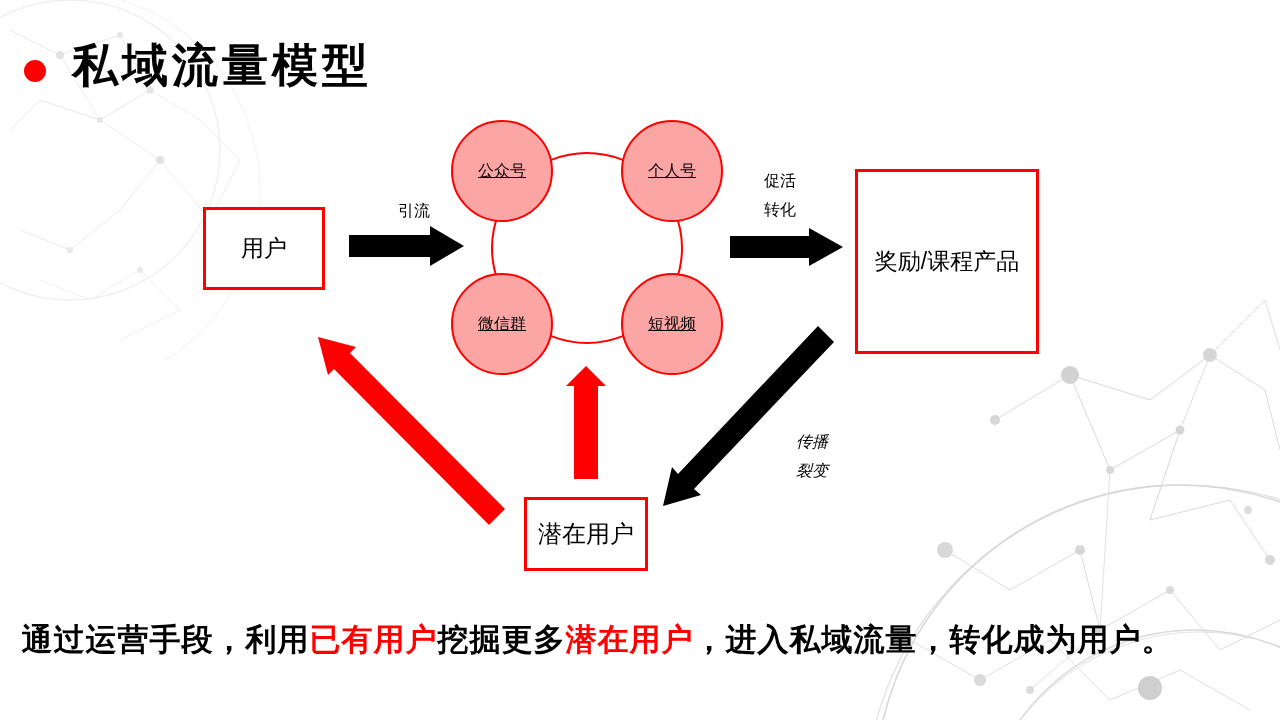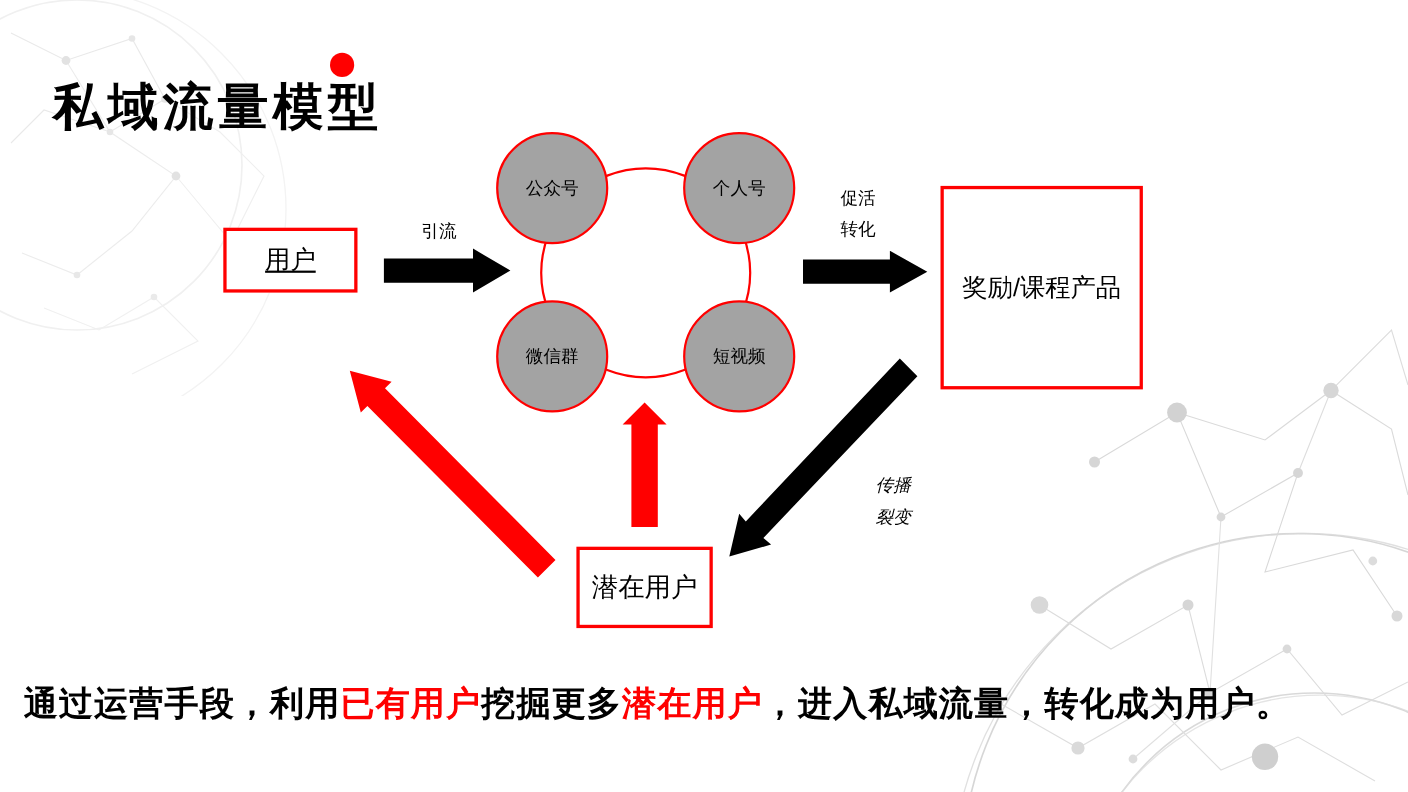--- a/index.html
+++ b/index.html
@@ -15,69 +15,69 @@
     color:var(--ink);
   }
   .slide{position:absolute;inset:0;width:1280px;height:720px;}
 
   
   .deco{position:absolute;pointer-events:none;}
   .deco-tl{left:0;top:0;}
   .deco-br{right:0;bottom:0;}
 
   
-  .title-row{position:absolute;left:48px;top:38px;display:flex;align-items:flex-end;flex-direction:column;}
+  .title-row{position:absolute;left:24px;top:38px;display:flex;align-items:center;}
   .title-bullet{
     width:22px;height:22px;border-radius:50%;
     background:var(--accent);
     margin-right:26px;margin-top:10px;
     flex:0 0 auto;
   }
   .slide-title{
     font-size:46px;font-weight:800;letter-spacing:4px;color:var(--ink);
     line-height:1.2;
   }
 
   
   .rbox{
     position:absolute;background:#ffffff;
     border:3px solid var(--accent);
     display:flex;align-items:center;justify-content:center;
     text-align:center;color:var(--ink);
   }
-  .user-box{left:203px;top:207px;width:122px;height:59px;font-size:23px;text-decoration:underline;}
+  .user-box{left:203px;top:207px;width:122px;height:83px;font-size:23px;}
   .reward-box{left:855px;top:153px;width:184px;height:185px;font-size:23px;margin-top:16px;}
   .potential-box{left:524px;top:497px;width:124px;height:74px;font-size:24px;}
 
   
   .hub-circle{
     position:absolute;left:491px;top:152px;width:192px;height:192px;
     border:2.5px solid var(--accent);border-radius:50%;background:#ffffff;
   }
   .node-circle{
     position:absolute;width:102px;height:102px;border-radius:50%;
-    background:#a3a3a3;border:2.5px solid var(--accent);
+    background:#fca5a5;border:2.5px solid var(--accent);
     display:flex;align-items:center;justify-content:center;
-    font-size:16px;color:var(--ink);
+    font-size:16px;color:var(--ink);text-decoration:underline;
   }
   .node-tl{left:451px;top:120px;}
   .node-tr{left:621px;top:120px;}
   .node-bl{left:451px;top:273px;}
   .node-br{left:621px;top:273px;}
   .hub-center-label{
     position:absolute;left:487px;top:230px;width:200px;
     text-align:center;font-size:25px;color:var(--ink);
   }
 
   
   .arrow-label{
     position:absolute;text-align:center;font-size:16px;color:var(--ink);
     line-height:29px;
   }
-  .inflow-label{left:349px;top:196px;width:100px;}
+  .inflow-label{left:364px;top:196px;width:100px;}
   .activate-label{left:730px;top:166px;width:100px;}
   .fission-label{left:762px;top:427px;width:100px;font-style:italic;}
 
   
   .arrows{position:absolute;left:0;top:0;width:1280px;height:720px;}
 
   
   .footer-summary{
     position:absolute;left:0;top:619px;width:1195px;
     text-align:center;font-size:31px;font-weight:bold;color:var(--ink);

